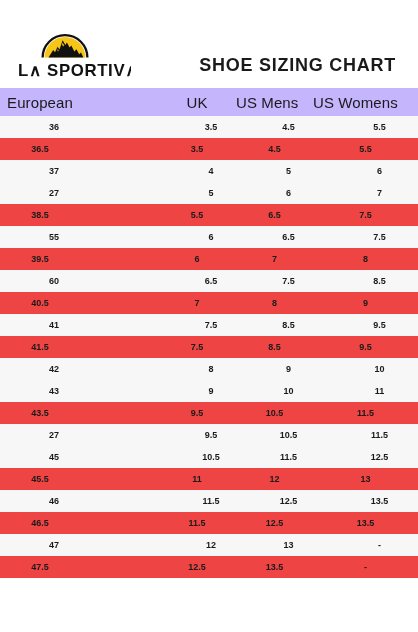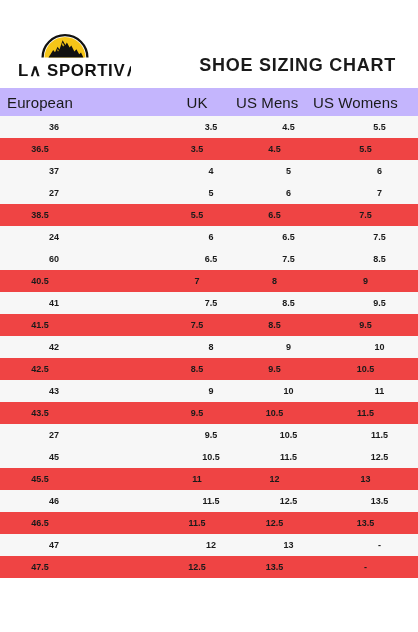--- a/index.html
+++ b/index.html
@@ -172,24 +172,30 @@
           <td>6</td>
           <td>7</td>
         </tr>
         <tr class="plain">
           <td class="cell-eu">38.5</td>
           <td>5.5</td>
           <td>6.5</td>
           <td>7.5</td>
         </tr>
         <tr class="stripe">
-          <td class="cell-eu">24</td>
+          <td class="cell-eu">55</td>
           <td>6</td>
           <td>6.5</td>
           <td>7.5</td>
+        </tr>
+        <tr class="plain">
+          <td class="cell-eu">39.5</td>
+          <td>6</td>
+          <td>7</td>
+          <td>8</td>
         </tr>
         <tr class="stripe">
           <td class="cell-eu">60</td>
           <td>6.5</td>
           <td>7.5</td>
           <td>8.5</td>
         </tr>
         <tr class="plain">
           <td class="cell-eu">40.5</td>
           <td>7</td>
@@ -207,26 +213,20 @@
           <td>7.5</td>
           <td>8.5</td>
           <td>9.5</td>
         </tr>
         <tr class="stripe">
           <td class="cell-eu">42</td>
           <td>8</td>
           <td>9</td>
           <td>10</td>
         </tr>
-        <tr class="plain">
-          <td class="cell-eu">42.5</td>
-          <td>8.5</td>
-          <td>9.5</td>
-          <td>10.5</td>
-        </tr>
         <tr class="stripe">
           <td class="cell-eu">43</td>
           <td>9</td>
           <td>10</td>
           <td>11</td>
         </tr>
         <tr class="plain">
           <td class="cell-eu">43.5</td>
           <td>9.5</td>
           <td>10.5</td>

